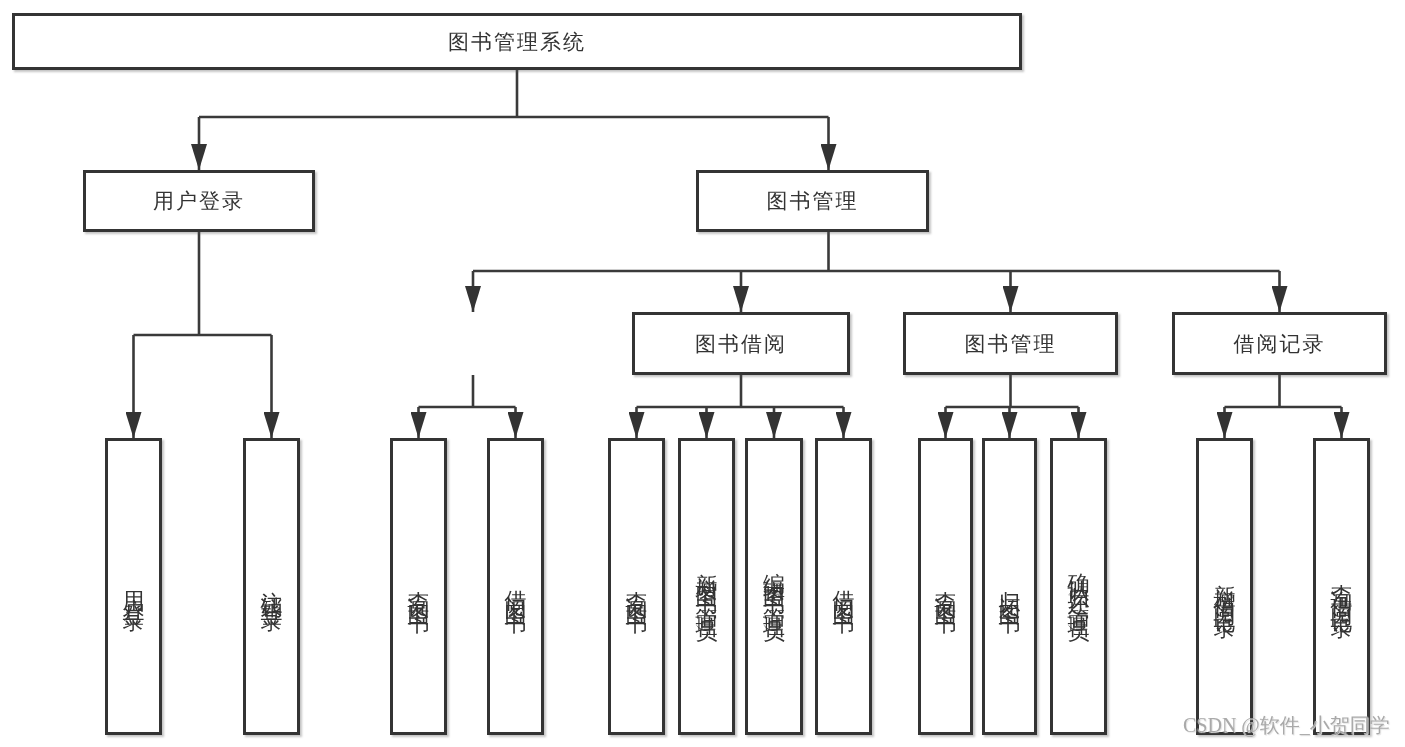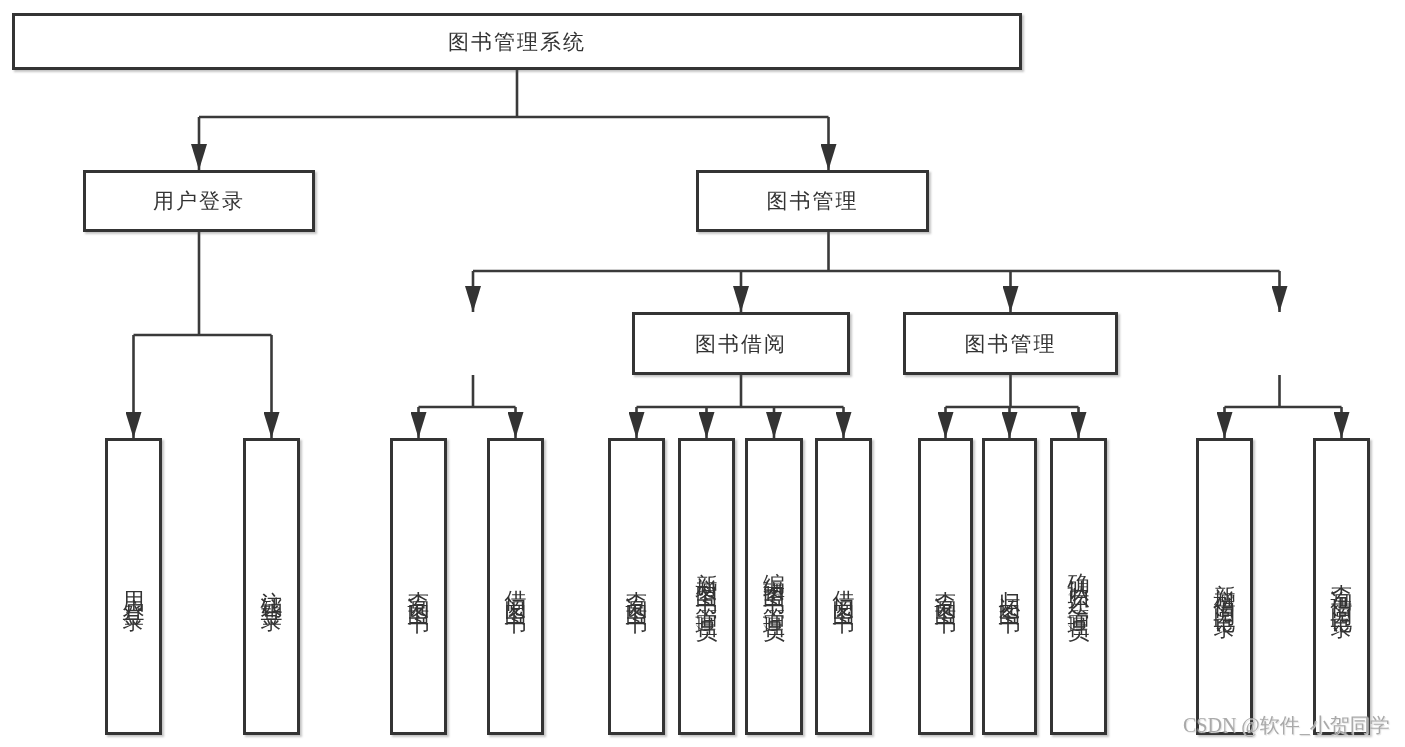--- a/index.html
+++ b/index.html
@@ -122,20 +122,21 @@
     </g>
   </svg>
 
   <div class="node h" style="left:12px;top:13px;width:1010px;height:57px;">图书管理系统</div>
 
   <div class="node h" style="left:83px;top:170px;width:232px;height:62px;">用户登录</div>
   <div class="node h" style="left:696px;top:170px;width:233px;height:62px;">图书管理</div>
 
   <div class="node h" style="left:632px;top:312px;width:218px;height:63px;text-align:right;">图书借阅</div>
   <div class="node h" style="left:903px;top:312px;width:215px;height:63px;">图书管理</div>
+  <div class="node h" style="left:1172px;top:312px;width:215px;height:63px;">借阅记录</div>
 
   <div class="node v" style="left:105px;top:438px;width:57px;height:297px;">用户登录</div>
   <div class="node v" style="left:243px;top:438px;width:57px;height:297px;">注销登录</div>
 
   <div class="node v" style="left:390px;top:438px;width:57px;height:297px;">查询图书</div>
   <div class="node v" style="left:487px;top:438px;width:57px;height:297px;">借阅图书</div>
 
   <div class="node v" style="left:608px;top:438px;width:57px;height:297px;">查询图书</div>
   <div class="node v" style="left:678px;top:438px;width:57px;height:297px;">新增图书（管理员）</div>
   <div class="node v" style="left:745px;top:438px;width:58px;height:297px;">编辑图书（管理员）</div>

